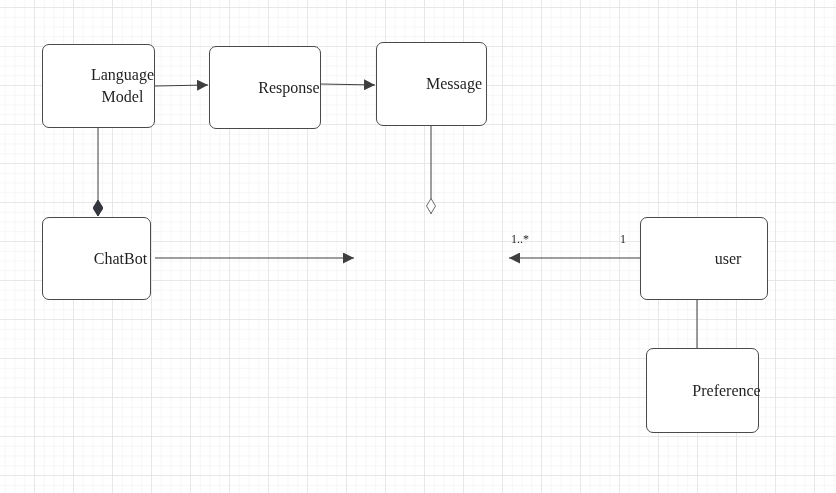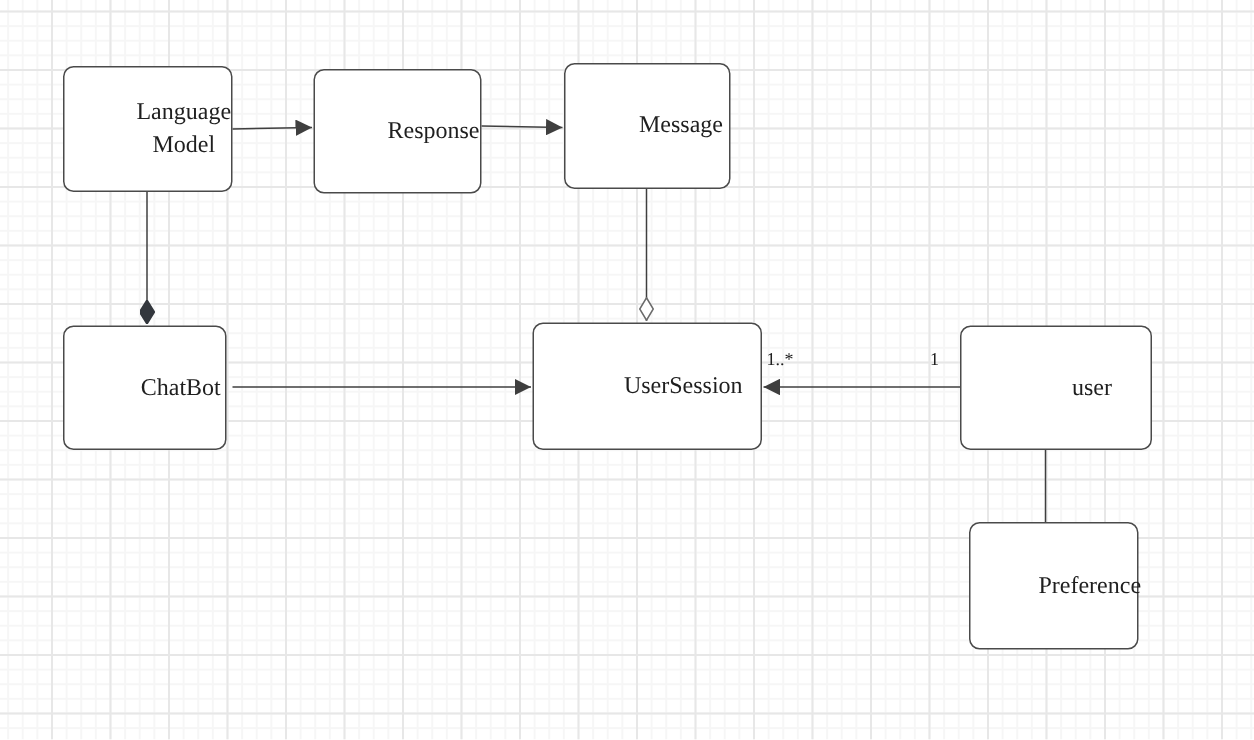--- a/index.html
+++ b/index.html
@@ -115,23 +115,20 @@
   </div>
 
   <div class="node node-message">
     <span class="node-label">Message</span>
   </div>
 
   <div class="node node-chatbot">
     <span class="node-label">ChatBot</span>
   </div>
 
-  <div class="node node-user-session">
-    <span class="node-label">UserSession</span>
-  </div>
 
   <div class="node node-user">
     <span class="node-label">user</span>
   </div>
 
   <div class="node node-preference">
     <span class="node-label">Preference</span>
   </div>
 
   <div class="edge-label label-multiplicity-many">1..*</div>

